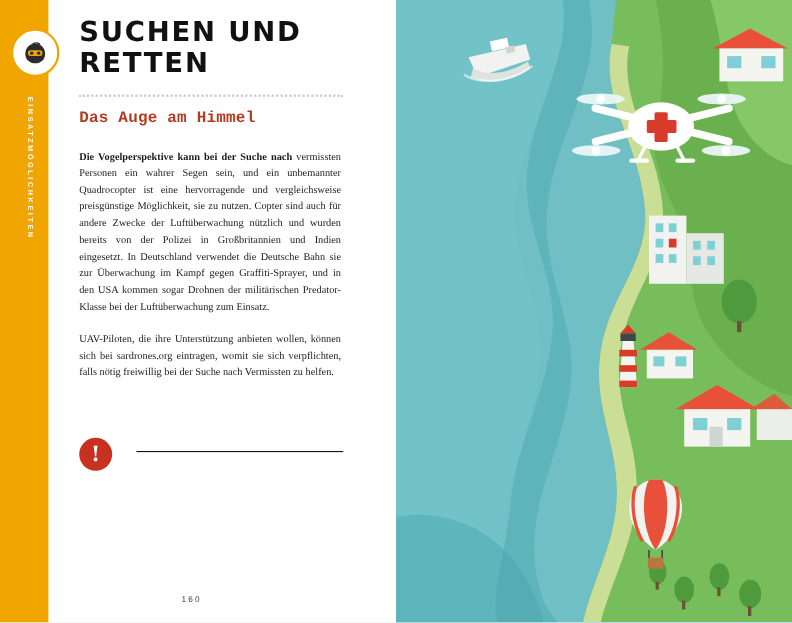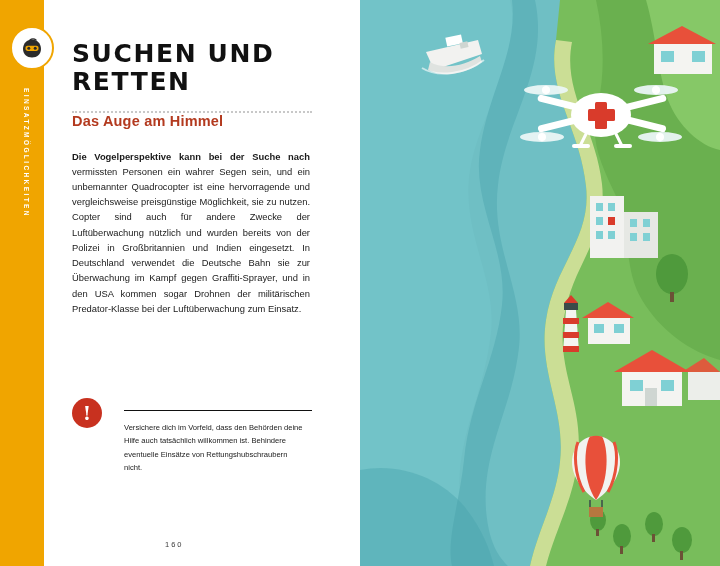--- a/index.html
+++ b/index.html
@@ -56,57 +56,59 @@
     color: #ffffff;
     font-weight: bold;
     writing-mode: vertical-rl;
     text-orientation: mixed;
     white-space: nowrap;
   }
 
   .content {
     position: absolute;
     left: 72px;
-    top: 40px;
+    top: 15px;
     width: 240px;
   }
   .chapter-title {
     font-family: "DejaVu Sans", sans-serif;
     font-weight: bold;
     font-size: 25px;
     line-height: 1.13;
     letter-spacing: 1.6px;
     color: #111111;
     margin: 0;
     text-transform: uppercase;
   }
   .dotted-sep {
     margin-top: 14px;
     width: 100%;
     border-top: 2px dotted #c8c8c8;
     height: 0;
   }
   .subtitle {
-    font-family: Liberation Sans, sans-serif;
+    margin-top: 12px;
+    font-family: Liberation Mono, monospace;
     font-size: 14.5px;
     font-weight: bold;
     color: #b33a1f;
     letter-spacing: 0.2px;
   }
   .body-block {
     margin-top: 20px;
     width: 238px;
   }
   .para {
     font-size: 9.4px;
     line-height: 1.62;
     color: #1a1a1a;
     text-align: justify;
     margin: 0 0 14px 0;
     hyphens: manual;
+    font-family: Liberation Serif, serif;
   }
   .para.first {
     text-align: justify;
   }
   .para b {
     font-weight: bold;
   }
 
   
   .warning {
@@ -195,28 +197,28 @@
 
     <div class="vertical-label">EINSATZMÖGLICHKEITEN</div>
 
     <div class="content">
       <h1 class="chapter-title">SUCHEN UND RETTEN</h1>
       <div class="dotted-sep"></div>
       <div class="subtitle">Das Auge am Himmel</div>
 
       <div class="body-block">
         <p class="para first"><b>Die Vogelperspektive kann bei der Suche nach</b> <span>vermissten Personen ein wahrer Segen sein, und ein unbemannter Quadrocopter ist eine hervorragende und vergleichsweise preisgünstige Möglichkeit, sie zu nutzen. Copter sind auch für andere Zwecke der Luftüberwachung nützlich und wurden bereits von der Polizei in Großbritannien und Indien eingesetzt. In Deutschland verwendet die Deutsche Bahn sie zur Überwachung im Kampf gegen Graffiti-Sprayer, und in den USA kommen sogar Drohnen der militärischen Predator-Klasse bei der Luftüberwachung zum Einsatz.</span></p>
+        <p class="para">UAV-Piloten, die ihre Unterstützung anbieten wollen, können sich bei sardrones.org eintragen, womit sie sich verpflichten, falls nötig freiwillig bei der Suche nach Vermissten zu helfen.</p>
       </div>
     </div>
 
     <div class="warning">
       <div class="warn-icon">!</div>
       <div class="warn-right">
         <div class="warn-rule"></div>
-        <div class="warn-text">Versichere dich im Vorfeld, dass den Behörden deine Hilfe auch tatsächlich willkommen ist. Behindere eventuelle Einsätze von Rettungshubschraubern nicht.</div>
       </div>
     </div>
 
     <div class="page-num">160</div>
   </div>
 
   <div class="illus">
     <svg width="360" height="566" viewBox="0 0 360 566" aria-hidden="true">
 
       <rect x="0" y="0" width="360" height="566" fill="#6fbfc4"></rect>

